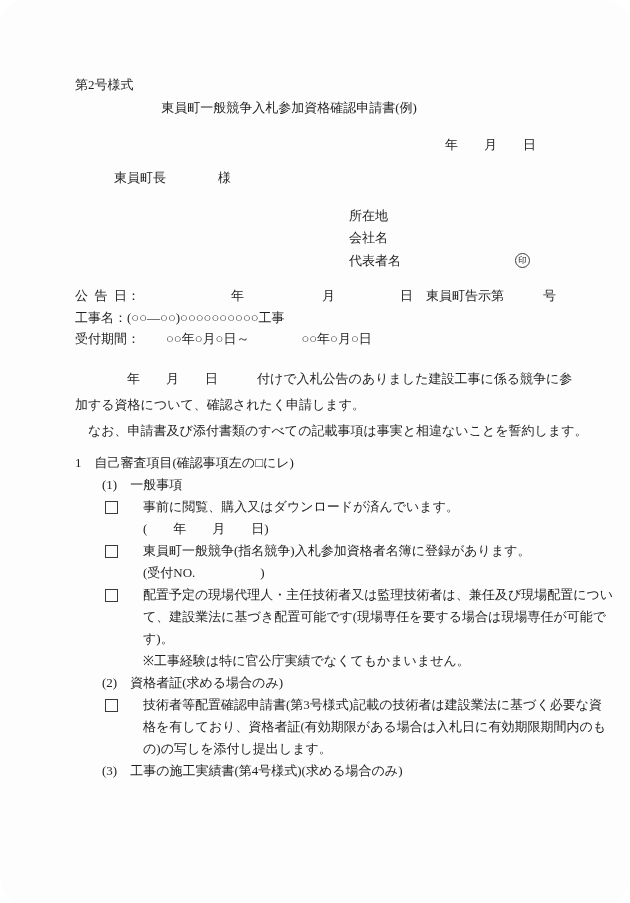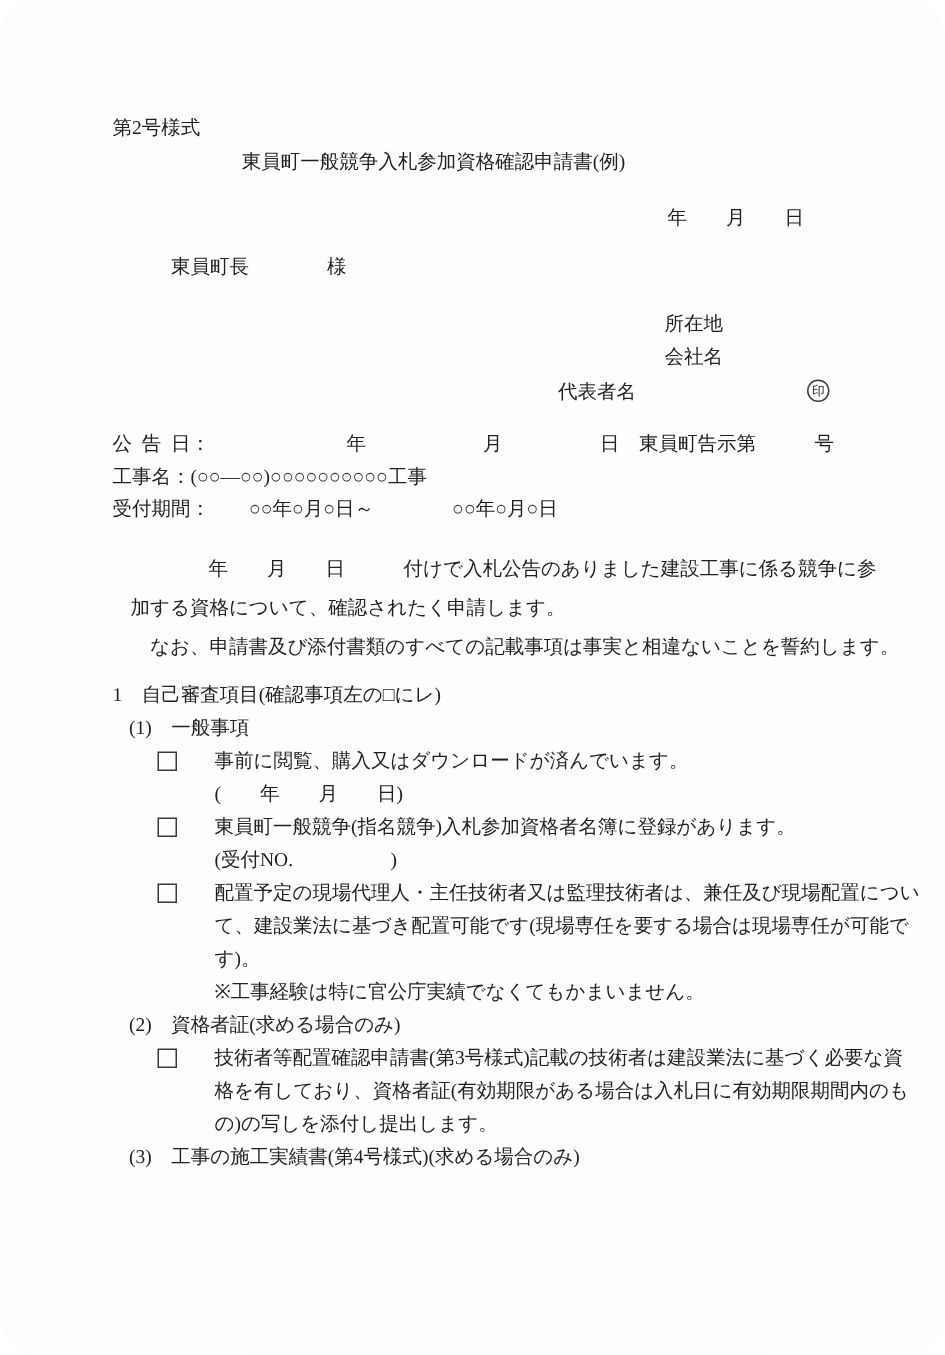--- a/index.html
+++ b/index.html
@@ -14,40 +14,40 @@
     overflow: hidden;
     border-radius: 25px;
   }
   .line { white-space: pre; }
 
   .form-number { position: absolute; left: 75px; top: 76px; }
   .doc-title   { position: absolute; left: 0; width: 578px; top: 99px; text-align: center; }
   .date-line   { position: absolute; right: 94px; top: 136px; margin-left: 38px; }
   .addressee   { position: absolute; left: 88px; top: 169px; margin-left: 26px; }
 
-  .sender { position: absolute; left: 372px; top: 205px; line-height: 22.3px; text-align: center; }
+  .sender { position: absolute; left: 349px; top: 205px; line-height: 22.3px; }
   .sender-row { display: flex; align-items: center; }
   .seal {
     display: inline-flex;
     align-items: center;
     justify-content: center;
     width: 15px; height: 15px;
     border: 1px solid #3c3c3c;
     border-radius: 50%;
     font-size: 8.5px;
     line-height: 1;
     margin-left: 114px;
     box-sizing: border-box;
   }
 
   .notice { position: absolute; left: 75px; top: 285px; line-height: 21.5px; }
-  .declaration { position: absolute; left: 87px; top: 366px; line-height: 26px; }
+  .declaration { position: absolute; left: 75px; top: 366px; line-height: 26px; }
 
   .checklist { position: absolute; left: 75px; top: 452px; line-height: 22px; }
-  .cl-section { margin-left: 11px; }
+  .cl-section { margin-left: 27px; }
   .cl-item { display: flex; margin-left: 30px; gap: 16px; }
   .checkbox {
     flex: 0 0 auto;
     width: 11px; height: 11px;
     border: 1px solid #3a3a3a;
     margin-top: 5px;
     box-sizing: content-box;
   }
   .cl-text { margin-left: 9px; white-space: pre-wrap; }
 </style>

